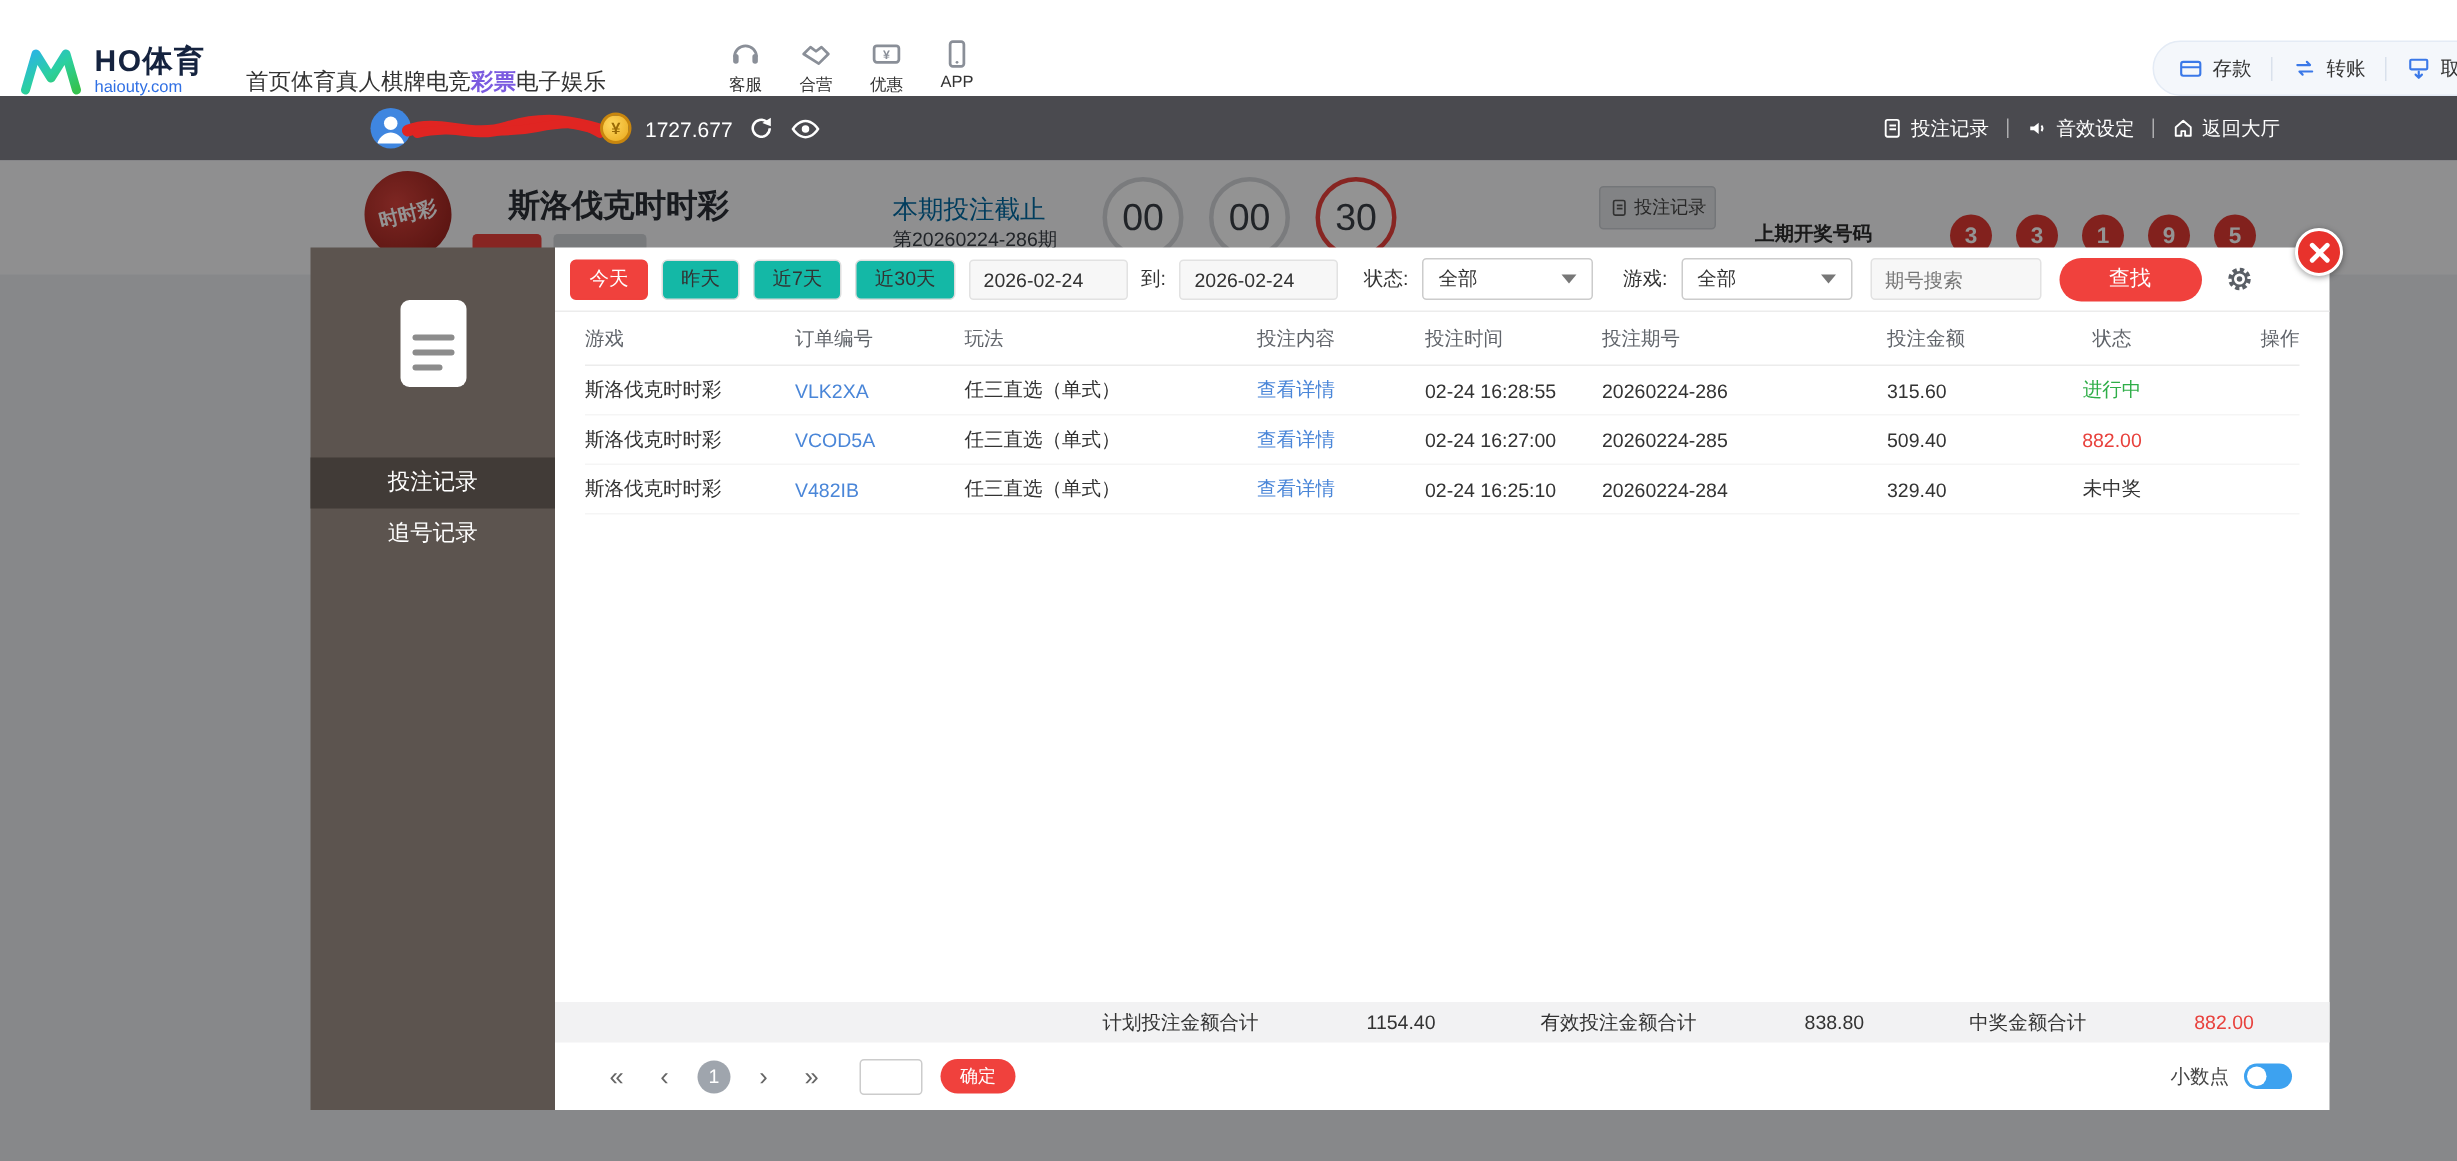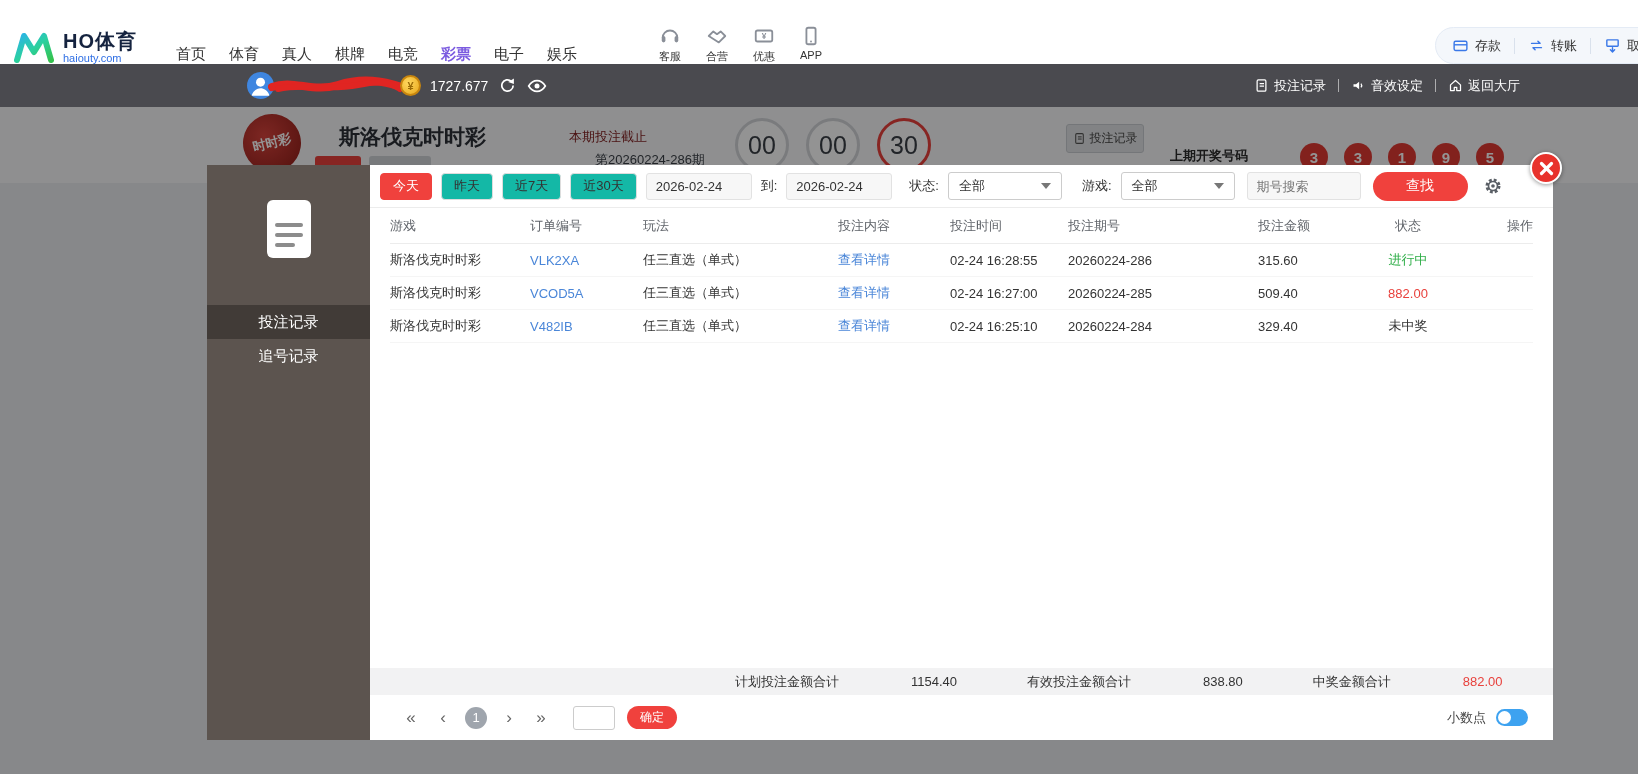--- a/index.html
+++ b/index.html
@@ -5,21 +5,21 @@
   *{margin:0;padding:0;box-sizing:border-box}
   html,body{width:1638px;height:774px;overflow:hidden}
   body{font-family:"Liberation Sans",sans-serif;background:#fff}
   .page{position:relative;width:1638px;height:774px;overflow:hidden;background:#fff}
 
   
   .topnav{position:absolute;top:0;left:0;right:0;height:64px;background:#fff;display:flex;align-items:flex-end;z-index:30}
   .logo{display:flex;align-items:center;gap:9px;margin-left:14px;width:146px;cursor:pointer}
   .logo-name{font-size:20px;font-weight:bold;color:#15233f;letter-spacing:1px;line-height:1.05}
   .logo-domain{font-size:11px;color:#2f6fe4}
-  .main-nav{display:flex;gap:23px;margin-left:16px}
+  .main-nav{display:flex;margin-left:4px}
   .nav-item{font-size:15px;color:#333;cursor:pointer;white-space:nowrap}
   .nav-item.active{color:#7b5be0;font-weight:bold}
   .quick-icons{display:flex;gap:17px;margin-left:78px}
   .qi{display:flex;flex-direction:column;align-items:center;gap:2px;cursor:pointer;width:30px}
   .qi svg{width:22px;height:22px}
   .qi span{font-size:11px;color:#333;white-space:nowrap}
   .wallet-pill{margin-left:auto;margin-right:-32px;display:flex;align-items:center;background:#f4f7fb;border:1px solid #e4ebf5;border-radius:19px;height:37px;padding:0 16px;gap:13px}
   .w-item{display:flex;align-items:center;gap:6px;font-size:13px;color:#333;cursor:pointer;white-space:nowrap}
   .w-item svg{width:17px;height:17px}
   .w-div{width:1px;height:16px;background:#d9e1ec}
@@ -37,21 +37,21 @@
   .bl-div{width:1px;height:13px;background:rgba(255,255,255,.55)}
 
   
   .content{position:absolute;top:107px;left:0;right:0;bottom:0;background:#e9ebee;z-index:1}
   .game-header{position:absolute;top:0;left:0;right:0;height:76px;background:#f6f7f9}
   .gbadge{position:absolute;left:243px;top:7px;width:58px;height:58px;border-radius:50%;background:radial-gradient(circle at 40% 35%,#d8433c,#8e1d18);color:#fff;font-size:13px;font-weight:bold;display:flex;align-items:center;justify-content:center;transform:rotate(-14deg)}
   .gtitle{position:absolute;left:339px;top:16px;font-size:21px;font-weight:bold;color:#2b2f36;white-space:nowrap}
   .gsub{position:absolute;left:315px;top:49px;display:flex;gap:8px}
   .rpill{width:46px;height:17px;background:#e8413c;border-radius:3px}
   .gbox{width:62px;height:17px;background:#cfd2d6;border-radius:3px}
-  .dl1{position:absolute;left:569px;top:21px;font-size:13px;color:#7f1d1d;white-space:nowrap}
+  .dl1{position:absolute;left:595px;top:21px;font-size:17px;color:#0369a1;white-space:nowrap}
   .dl2{position:absolute;left:595px;top:44px;font-size:13px;color:#3a3f46;white-space:nowrap}
   .cd{position:absolute;left:735px;top:11px;display:flex;gap:17px}
   .cd-c{width:54px;height:54px;border-radius:50%;border:3px solid #d2d4d8;background:#fdfdfd;display:flex;align-items:center;justify-content:center;font-size:25px;font-weight:normal;color:#3a3f46}
   .cd-c.red{border-color:#e8413c}
   .hdr-btn{position:absolute;left:1066px;top:17px;width:78px;height:29px;background:#e0e2e5;border:1px solid #c9ccd1;border-radius:3px;display:flex;align-items:center;justify-content:center;gap:4px;font-size:12px;color:#444;cursor:pointer}
   .hdr-btn svg{width:13px;height:13px}
   .last-label{position:absolute;left:1170px;top:40px;font-size:13px;font-weight:bold;color:#2c2c2c;white-space:nowrap}
   .balls{position:absolute;left:1300px;top:36px;display:flex;gap:16px}
   .ball{width:28px;height:28px;border-radius:50%;background:#e03a33;color:#fff;font-size:15px;font-weight:bold;display:flex;align-items:center;justify-content:center}
   .dim{position:absolute;inset:0;background:rgba(0,0,0,.42)}

